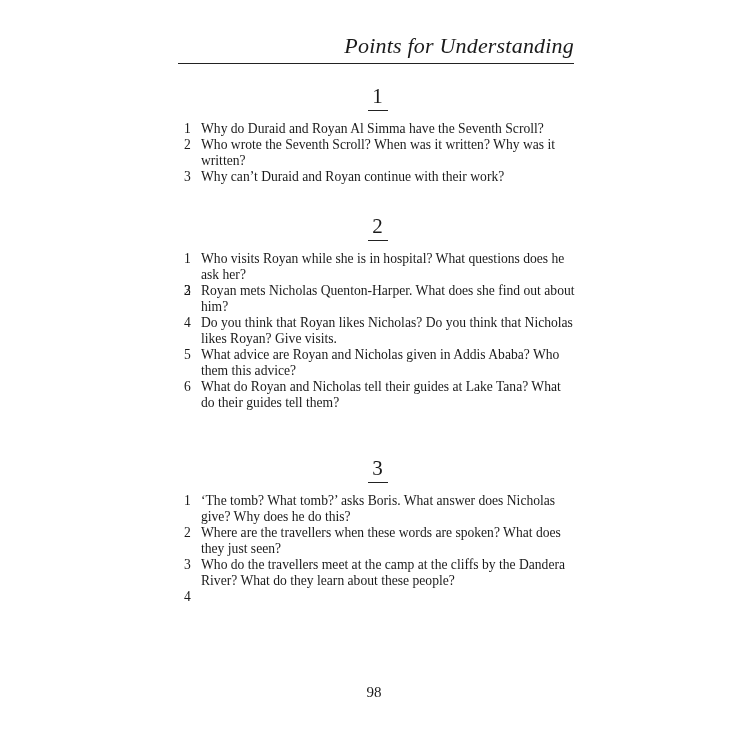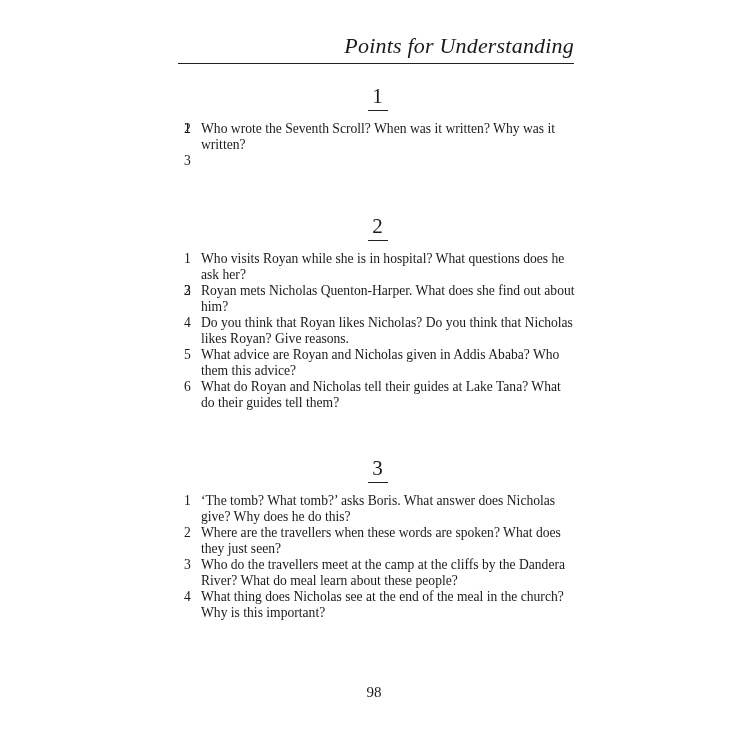--- a/index.html
+++ b/index.html
@@ -20,43 +20,43 @@
 </head>
 <body>
 
 <div class="page-title">Points for Understanding</div>
 <div class="title-rule"></div>
 
 <div class="section" style="top:84px;">
   <div class="section-num">1</div>
   <div class="section-rule"></div>
   <ul class="items">
-    <li class="item"><span class="item-num">1</span></li>
+    <li class="item"><span class="item-num">1</span><span>Why do Duraid and Royan Al Simma have the Seventh Scroll?</span></li>
     <li class="item"><span class="item-num">2</span><span>Who wrote the Seventh Scroll? When was it written? Why was it written?</span></li>
-    <li class="item"><span class="item-num">3</span></li>
+    <li class="item"><span class="item-num">3</span><span>Why can’t Duraid and Royan continue with their work?</span></li>
   </ul>
 </div>
 
 <div class="section" style="top:214px;">
   <div class="section-num">2</div>
   <div class="section-rule"></div>
   <ul class="items">
     <li class="item"><span class="item-num">1</span><span>Who visits Royan while she is in hospital? What questions does he ask her?</span></li>
     <li class="item"><span class="item-num">2</span></li>
     <li class="item"><span class="item-num">3</span><span>Royan mets Nicholas Quenton-Harper. What does she find out about him?</span></li>
-    <li class="item"><span class="item-num">4</span><span>Do you think that Royan likes Nicholas? Do you think that Nicholas likes Royan? Give reasons.</span></li>
+    <li class="item"><span class="item-num">4</span><span>Do you think that Royan likes Nicholas? Do you think that Nicholas likes Royan? Give visits.</span></li>
     <li class="item"><span class="item-num">5</span><span>What advice are Royan and Nicholas given in Addis Ababa? Who them this advice?</span></li>
     <li class="item"><span class="item-num">6</span><span>What do Royan and Nicholas tell their guides at Lake Tana? What do their guides tell them?</span></li>
   </ul>
 </div>
 
 <div class="section" style="top:456px;">
   <div class="section-num">3</div>
   <div class="section-rule"></div>
   <ul class="items">
     <li class="item"><span class="item-num">1</span><span>‘The tomb? What tomb?’ asks Boris. What answer does Nicholas give? Why does he do this?</span></li>
     <li class="item"><span class="item-num">2</span><span>Where are the travellers when these words are spoken? What does they just seen?</span></li>
-    <li class="item"><span class="item-num">3</span><span>Who do the travellers meet at the camp at the cliffs by the Dandera River? What do meal learn about these people?</span></li>
-    <li class="item"><span class="item-num">4</span><span>What thing does Nicholas see at the end of the meal in the church? Why is this important?</span></li>
+    <li class="item"><span class="item-num">3</span><span>Who do the travellers meet at the camp at the cliffs by the Dandera River? What do they learn about these people?</span></li>
+    <li class="item"><span class="item-num">4</span></li>
   </ul>
 </div>
 
 <div class="page-number">98</div>
 
 </body></html>

